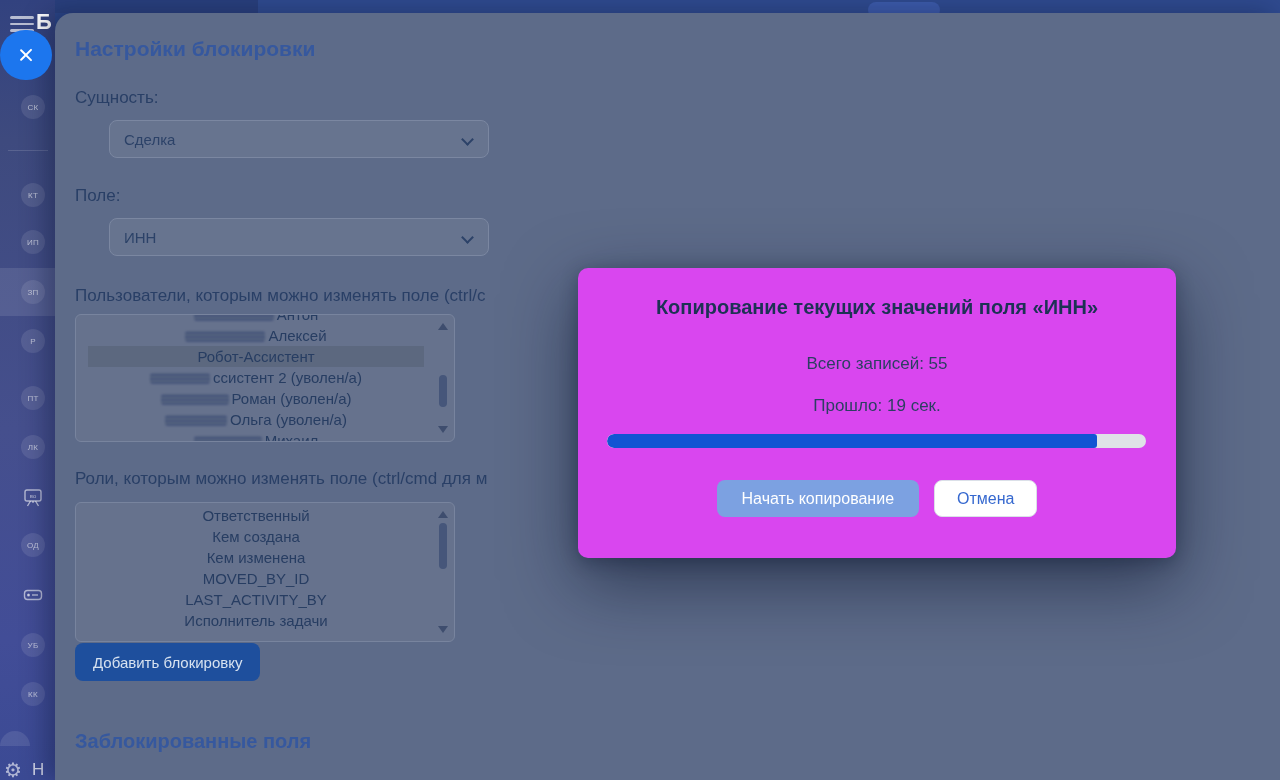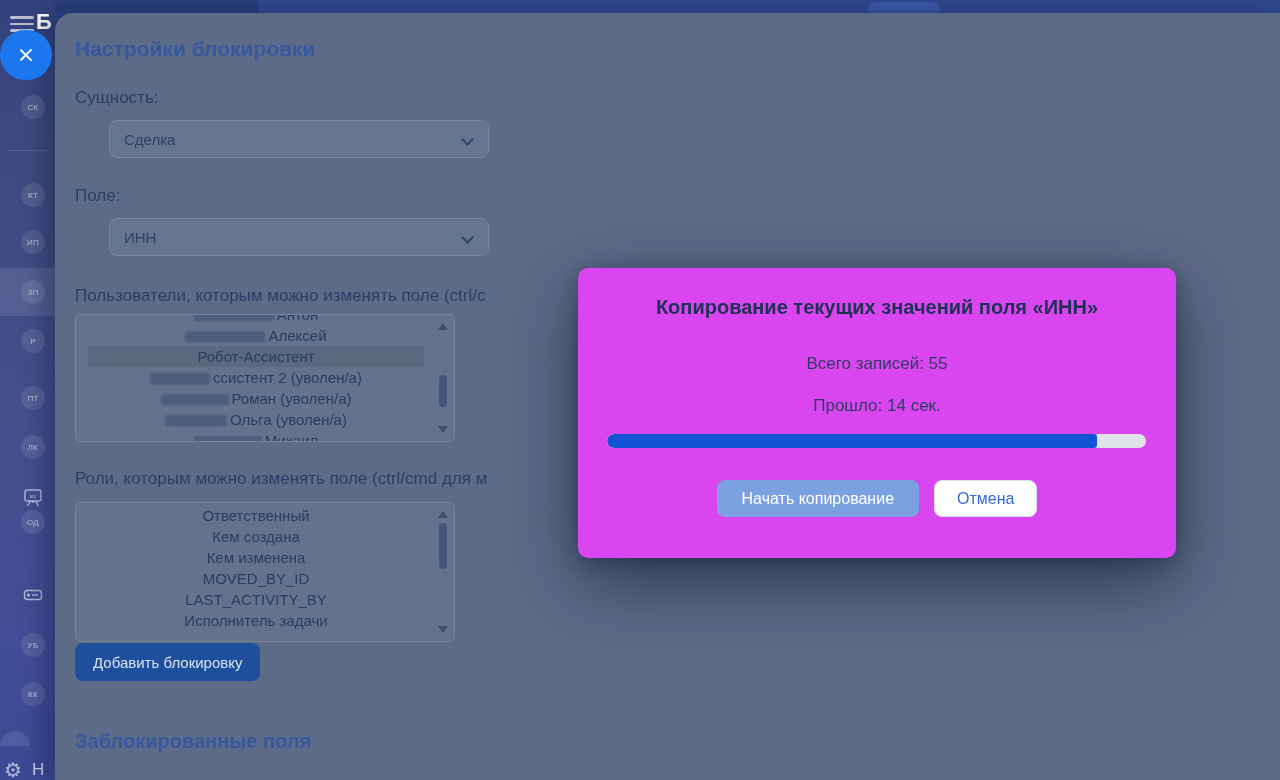--- a/index.html
+++ b/index.html
@@ -143,21 +143,21 @@
       <div class="side-row" style="top: 473px;">
         <span class="side-iconwrap">
           <svg width="22" height="22" viewBox="0 0 22 22" fill="none" stroke="rgba(255,255,255,.6)" stroke-width="1.4">
             <rect x="3" y="4" width="16" height="11" rx="2"></rect>
             <text x="11" y="12" text-anchor="middle" font-size="6" fill="rgba(255,255,255,.6)" stroke="none">во</text>
             <path d="M8.5 15 L5.5 20 M13.5 15 L16.5 20 M11 15 L11 17"></path>
           </svg>
         </span>
         <span class="side-label">Д</span>
       </div>
-      <div class="side-row" style="top: 498px; text-align: right;">
+      <div class="side-row" style="top: 521px; text-align: right;">
         <span class="side-avatar">ОД</span>
         <span class="side-label">О</span>
       </div>
       <div class="side-row" style="top: 571px;">
         <span class="side-iconwrap">
           <svg width="22" height="22" viewBox="0 0 22 22" fill="none" stroke="rgba(255,255,255,.6)" stroke-width="1.4">
             <rect x="2.5" y="6.5" width="17" height="9" rx="3"></rect>
             <circle cx="6.5" cy="11" r="0.8" fill="rgba(255,255,255,.6)"></circle>
             <path d="M10 11 L16 11"></path>
           </svg>
@@ -234,21 +234,21 @@
   <div class="blocked-title">Заблокированные поля</div>
 </div>
 
 <button class="close-btn" style="background: rgb(28, 118, 238);">
   <span class="x-icon"></span>
 </button>
 
 <div class="modal">
   <div class="modal-title">Копирование текущих значений поля «ИНН»</div>
   <div class="modal-line m-total">Всего записей: 55</div>
-  <div class="modal-line m-elapsed">Прошло: 14 сек.</div>
+  <div class="modal-line m-elapsed">Прошло: 19 сек.</div>
   <div class="progress-track">
     <div class="progress-fill" style="width: 91%; background: rgb(18, 84, 211);"></div>
   </div>
   <div class="modal-buttons">
     <button class="btn-primary">Начать копирование</button>
     <button class="btn-cancel">Отмена</button>
   </div>
 </div>
 
 </body></html>

